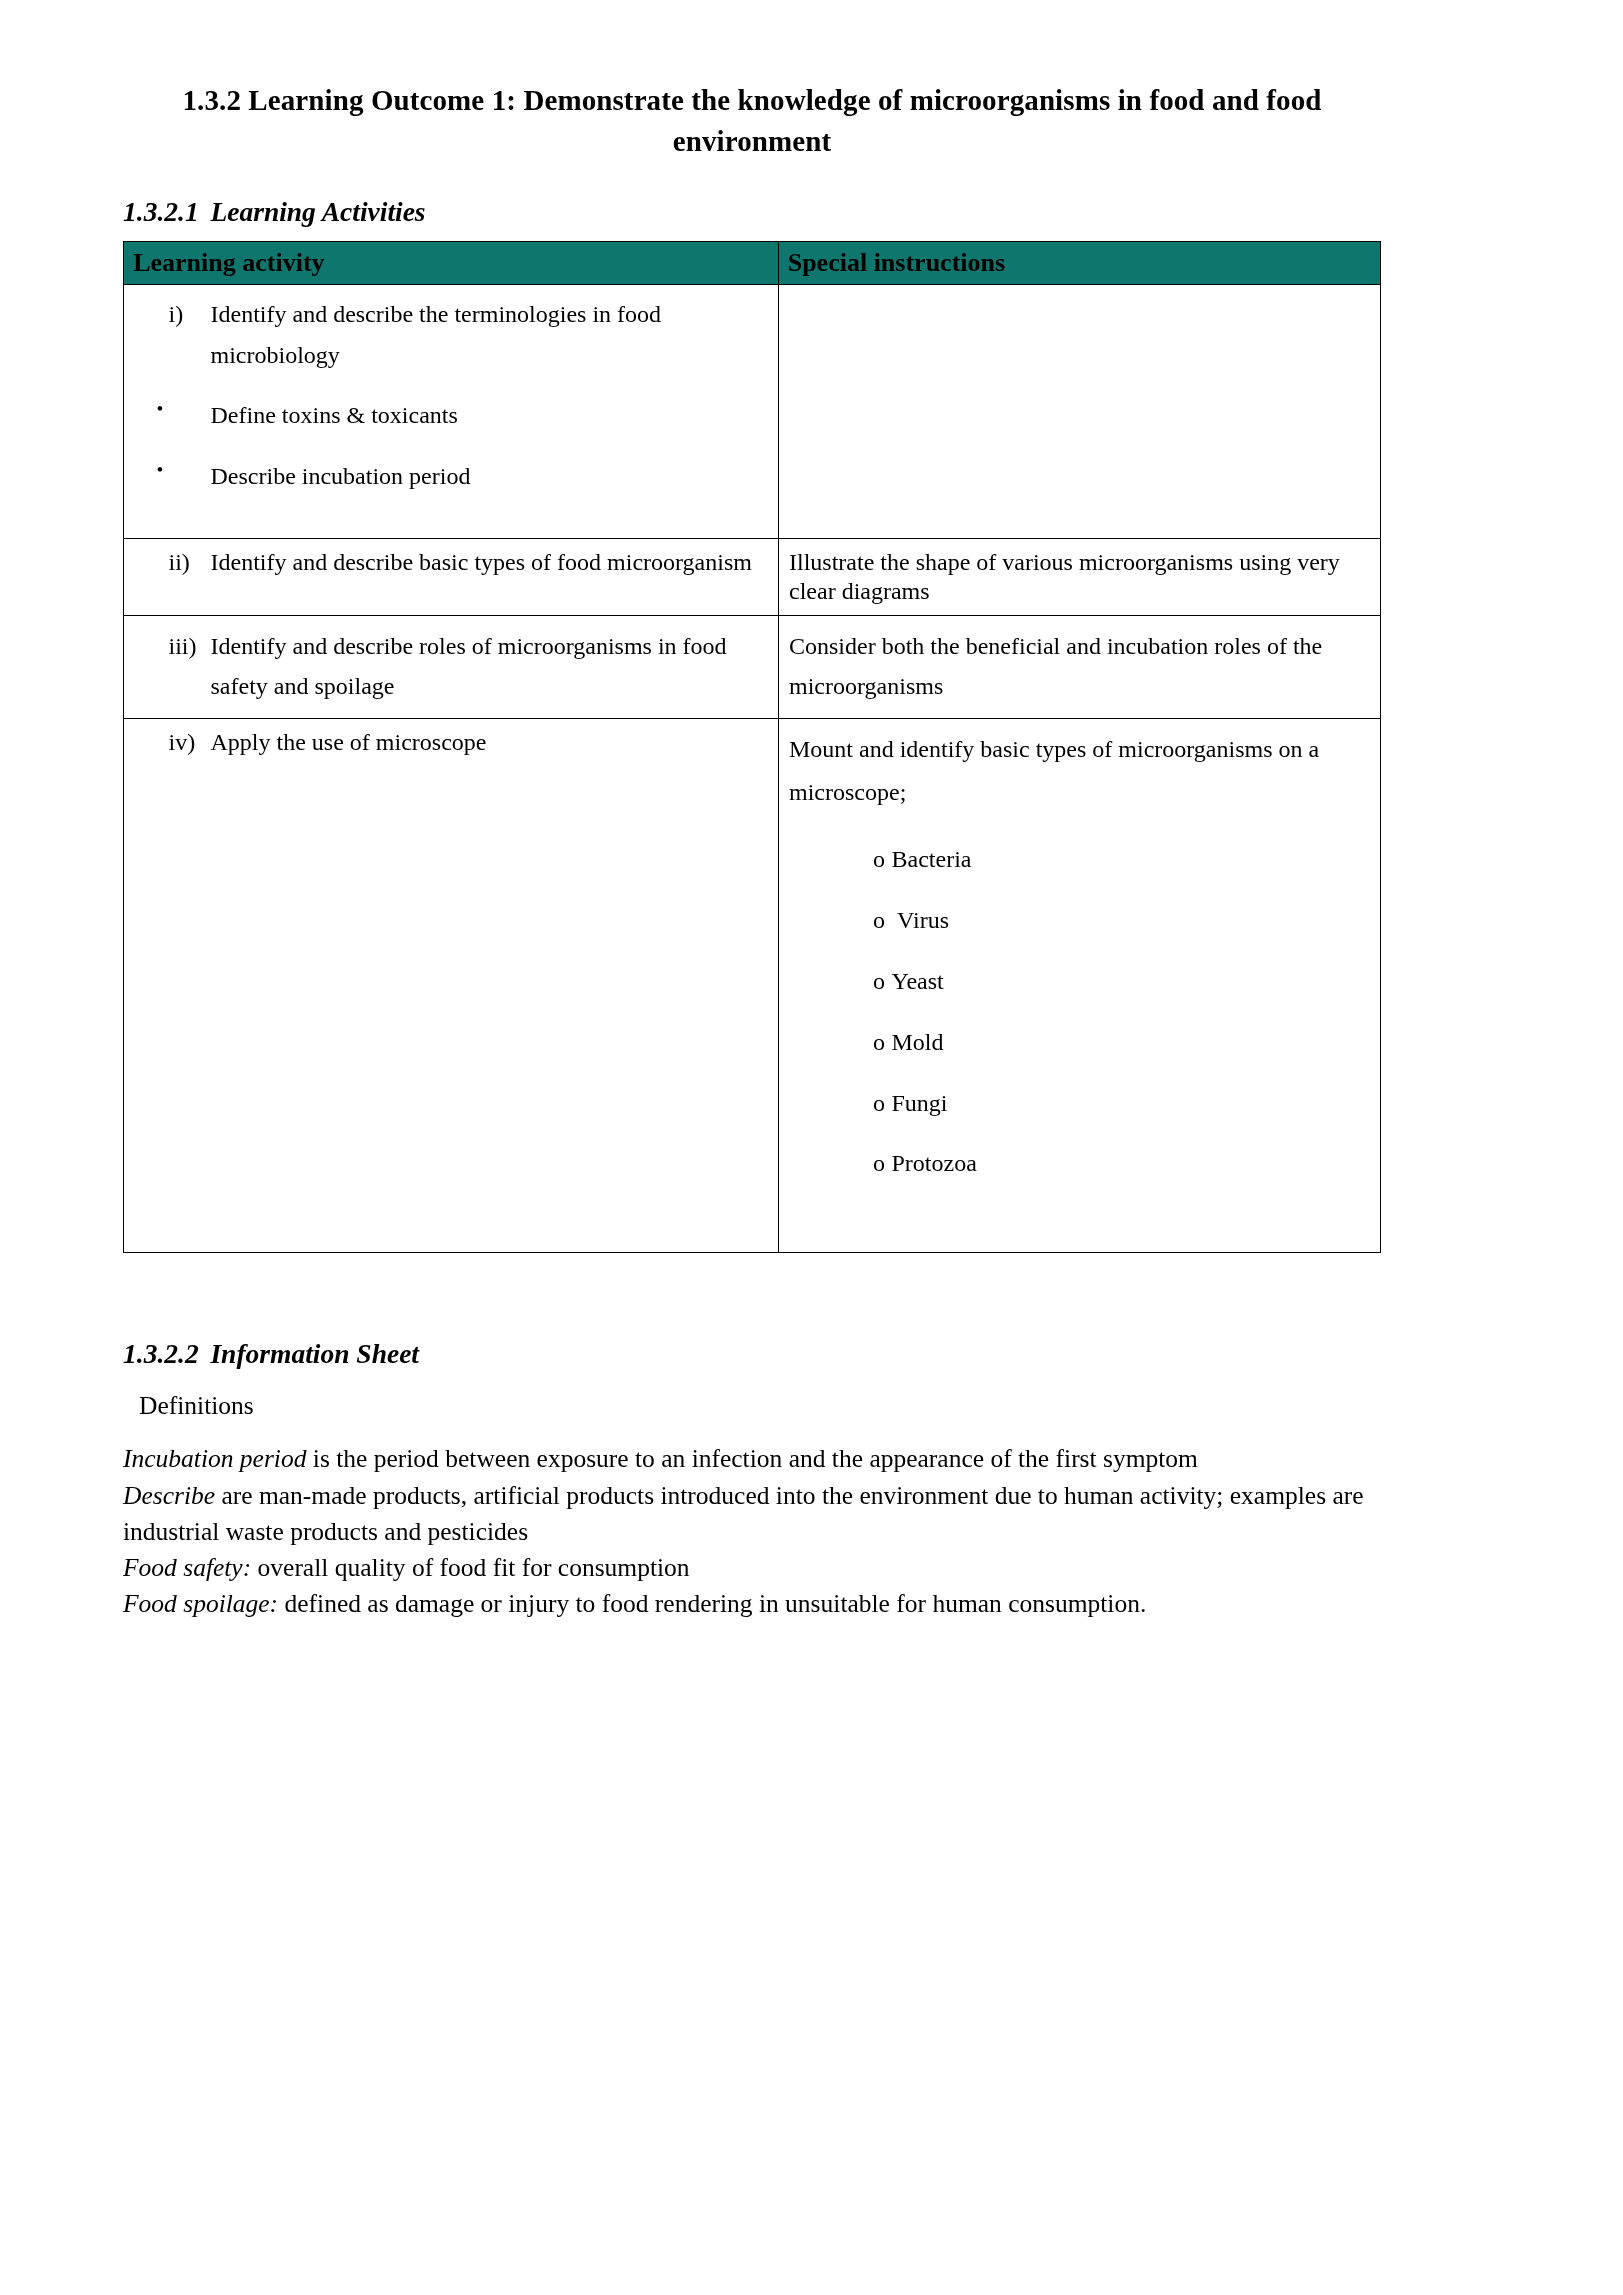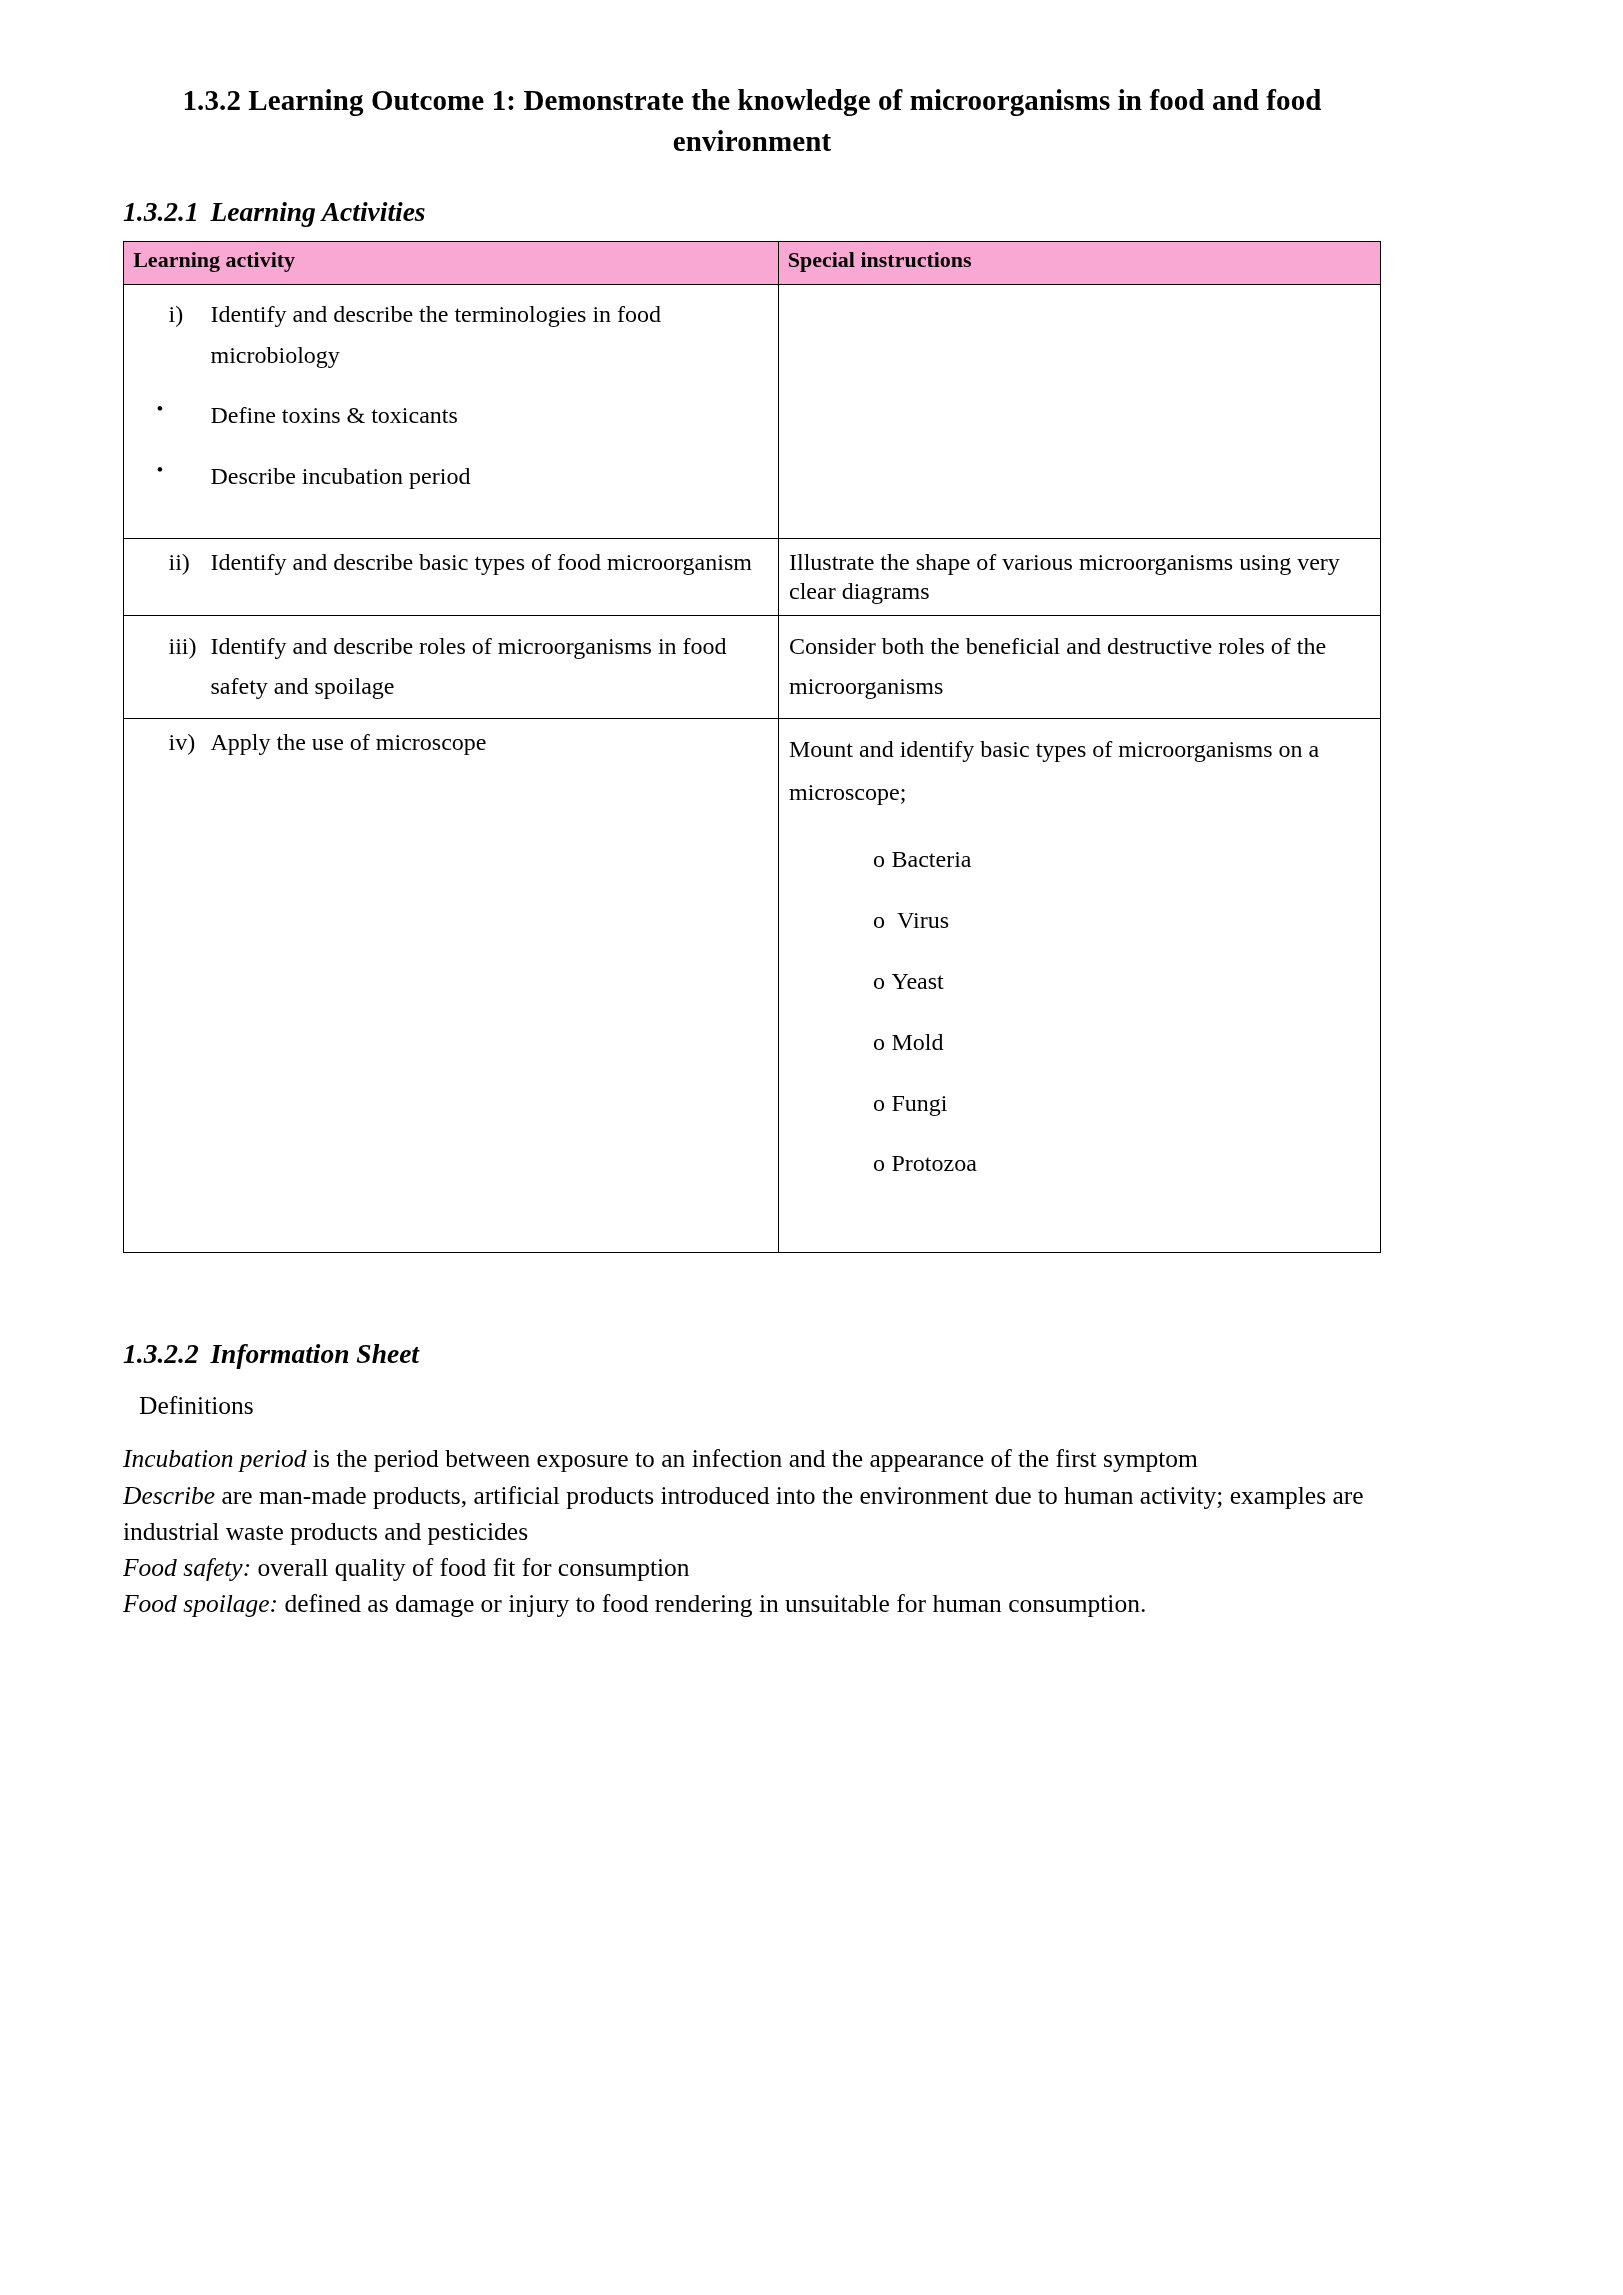--- a/index.html
+++ b/index.html
@@ -60,22 +60,22 @@
   .activities-table td, .activities-table th {
     border: 1.3px solid #000000;
     vertical-align: top;
     padding: 0;
     text-align: left;
   }
   .col-activity { width: 654px; }
   .col-instruction { width: 602px; }
 
   .activities-table thead th {
-    background: #f9a8d4;
-    font-size: 22px;
+    background: #0f766e;
+    font-size: 26px;
     font-weight: bold;
     line-height: 1.12;
     padding: 5.2px 0 6.5px 9.2px;
     height: 30px;
   }
 
   .cell {
     padding: 9.2px 10.5px 10.5px 10.5px;
     font-size: 24px;
     line-height: 1.18;
@@ -216,21 +216,21 @@
         <tr>
           <td>
             <div class="cell loose">
               <div class="act">
                 <span class="marker">iii)</span>
                 <span class="body">Identify and describe roles of microorganisms in food safety and spoilage</span>
               </div>
             </div>
           </td>
           <td>
-            <div class="cell loose">Consider both the beneficial and destructive roles of the microorganisms</div>
+            <div class="cell loose">Consider both the beneficial and incubation roles of the microorganisms</div>
           </td>
         </tr>
 
         <tr>
           <td>
             <div class="cell">
               <div class="act">
                 <span class="marker">iv)</span>
                 <span class="body">Apply the use of microscope</span>
               </div>

